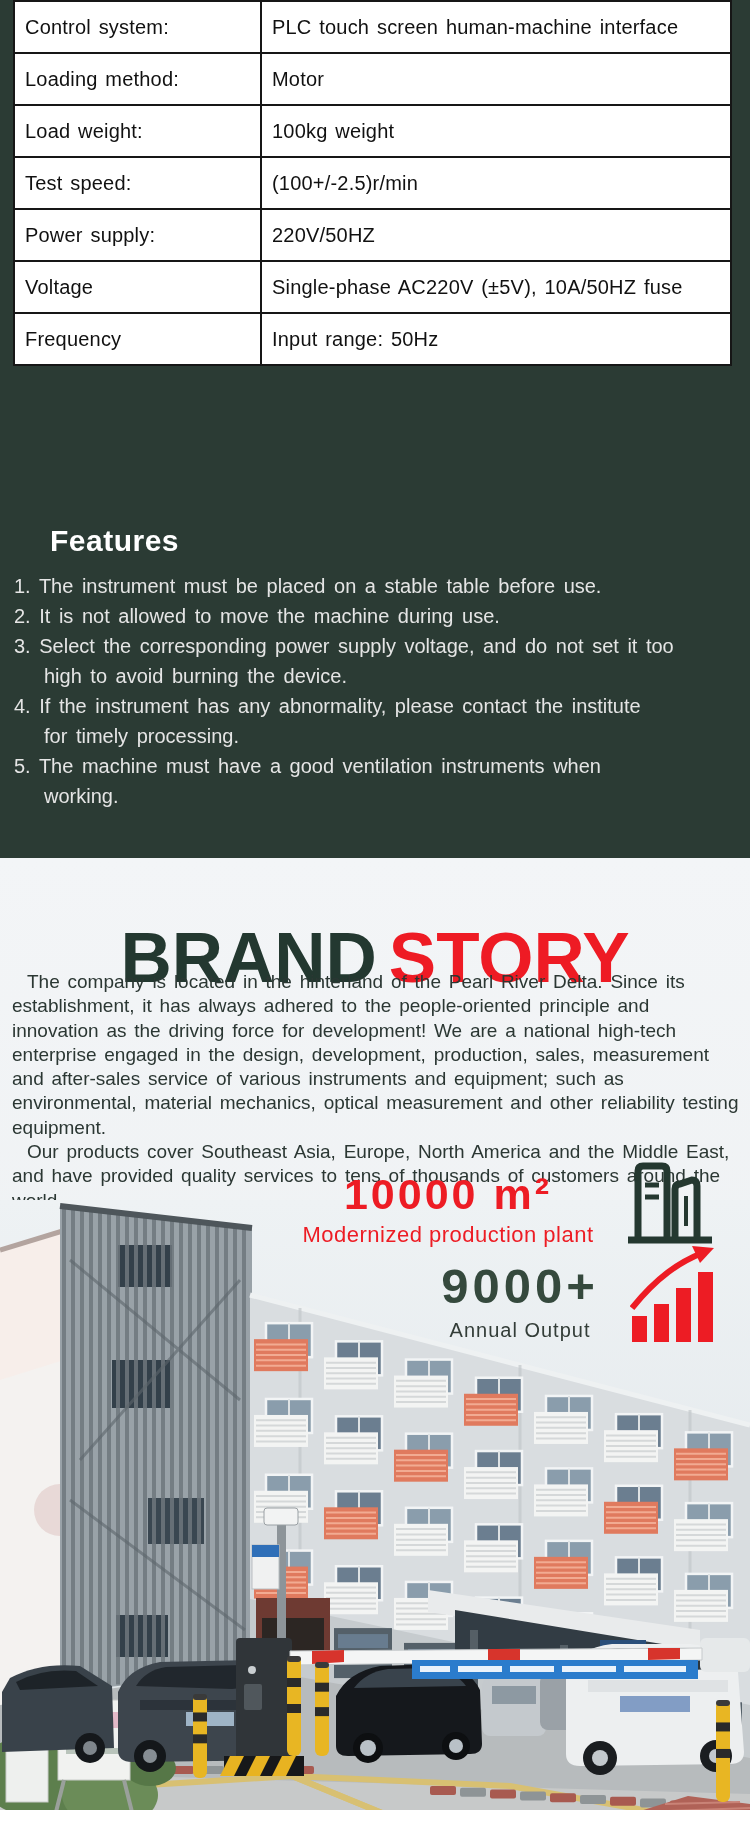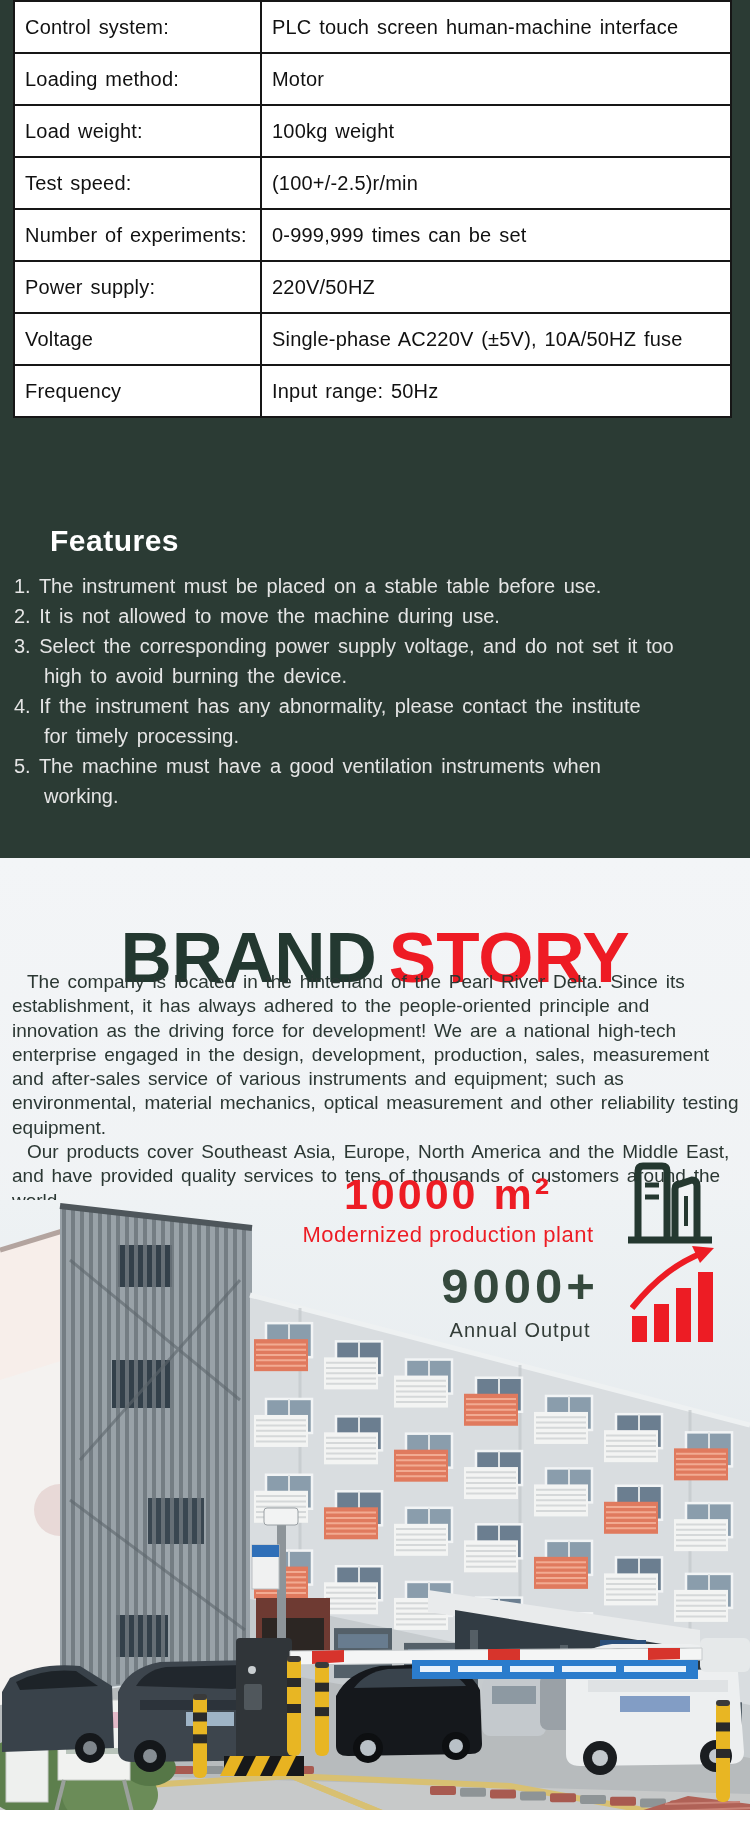--- a/index.html
+++ b/index.html
@@ -93,24 +93,20 @@
             <td>Loading method:</td>
             <td>Motor</td>
           </tr>
         <tr>
             <td>Load weight:</td>
             <td>100kg weight</td>
           </tr>
         <tr>
             <td>Test speed:</td>
             <td>(100+/-2.5)r/min</td>
-          </tr>
-        <tr>
-            <td>Number of experiments:</td>
-            <td>0-999,999 times can be set</td>
           </tr>
         <tr>
             <td>Power supply:</td>
             <td>220V/50HZ</td>
           </tr>
         <tr>
             <td>Voltage</td>
             <td>Single-phase AC220V (±5V), 10A/50HZ fuse</td>
           </tr>
         <tr>

